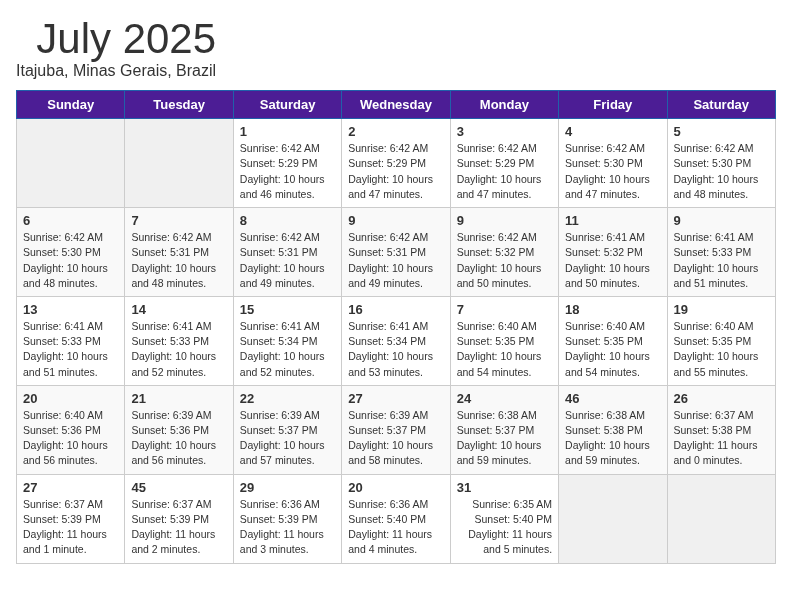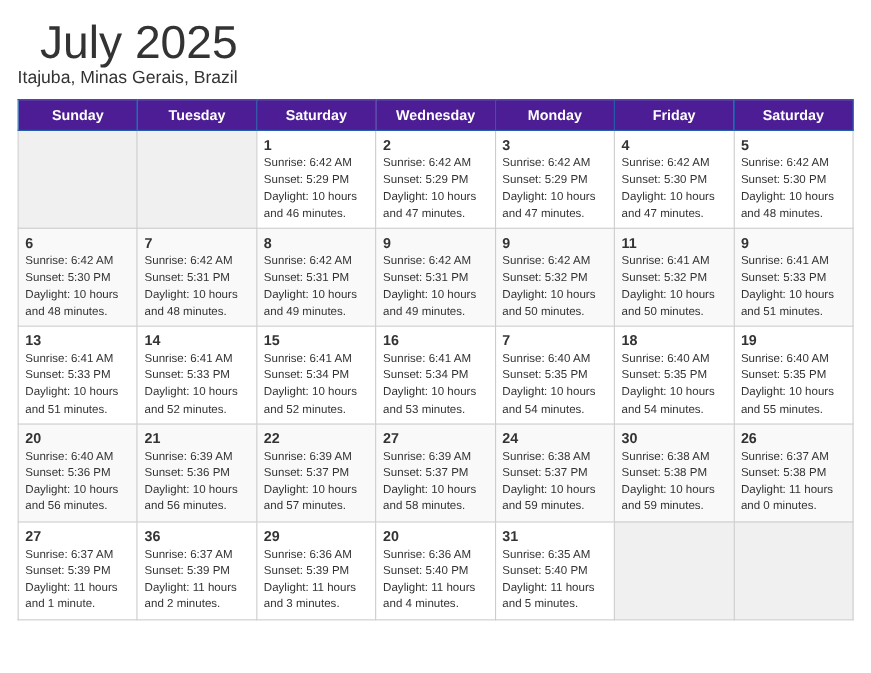--- a/index.html
+++ b/index.html
@@ -296,21 +296,21 @@
 and 58 minutes.</div>
         </td>
         <td>
           <span class="day-num">24</span>
           <div class="day-info" style="white-space: pre-line;">Sunrise: 6:38 AM
 Sunset: 5:37 PM
 Daylight: 10 hours
 and 59 minutes.</div>
         </td>
         <td>
-          <span class="day-num">30</span>
+          <span class="day-num">46</span>
           <div class="day-info" style="white-space: pre-line;">Sunrise: 6:38 AM
 Sunset: 5:38 PM
 Daylight: 10 hours
 and 59 minutes.</div>
         </td>
         <td>
           <span class="day-num">26</span>
           <div class="day-info" style="white-space: pre-line;">Sunrise: 6:37 AM
 Sunset: 5:38 PM
 Daylight: 11 hours
@@ -319,21 +319,21 @@
       </tr>
       <tr>
         <td>
           <span class="day-num">27</span>
           <div class="day-info" style="white-space: pre-line;">Sunrise: 6:37 AM
 Sunset: 5:39 PM
 Daylight: 11 hours
 and 1 minute.</div>
         </td>
         <td>
-          <span class="day-num">36</span>
+          <span class="day-num">45</span>
           <div class="day-info" style="white-space: pre-line;">Sunrise: 6:37 AM
 Sunset: 5:39 PM
 Daylight: 11 hours
 and 2 minutes.</div>
         </td>
         <td>
           <span class="day-num">29</span>
           <div class="day-info" style="white-space: pre-line;">Sunrise: 6:36 AM
 Sunset: 5:39 PM
 Daylight: 11 hours
@@ -341,21 +341,21 @@
         </td>
         <td>
           <span class="day-num">20</span>
           <div class="day-info" style="white-space: pre-line;">Sunrise: 6:36 AM
 Sunset: 5:40 PM
 Daylight: 11 hours
 and 4 minutes.</div>
         </td>
         <td>
           <span class="day-num">31</span>
-          <div class="day-info" style="white-space: pre-line;">Sunrise: 6:35 AM
+          <div class="day-info" style="white-space: pre-line; text-align: right;">Sunrise: 6:35 AM
 Sunset: 5:40 PM
 Daylight: 11 hours
 and 5 minutes.</div>
         </td>
         <td class="empty-cell"></td>
         <td class="empty-cell"></td>
       </tr>
     </tbody>
 </table>
 

